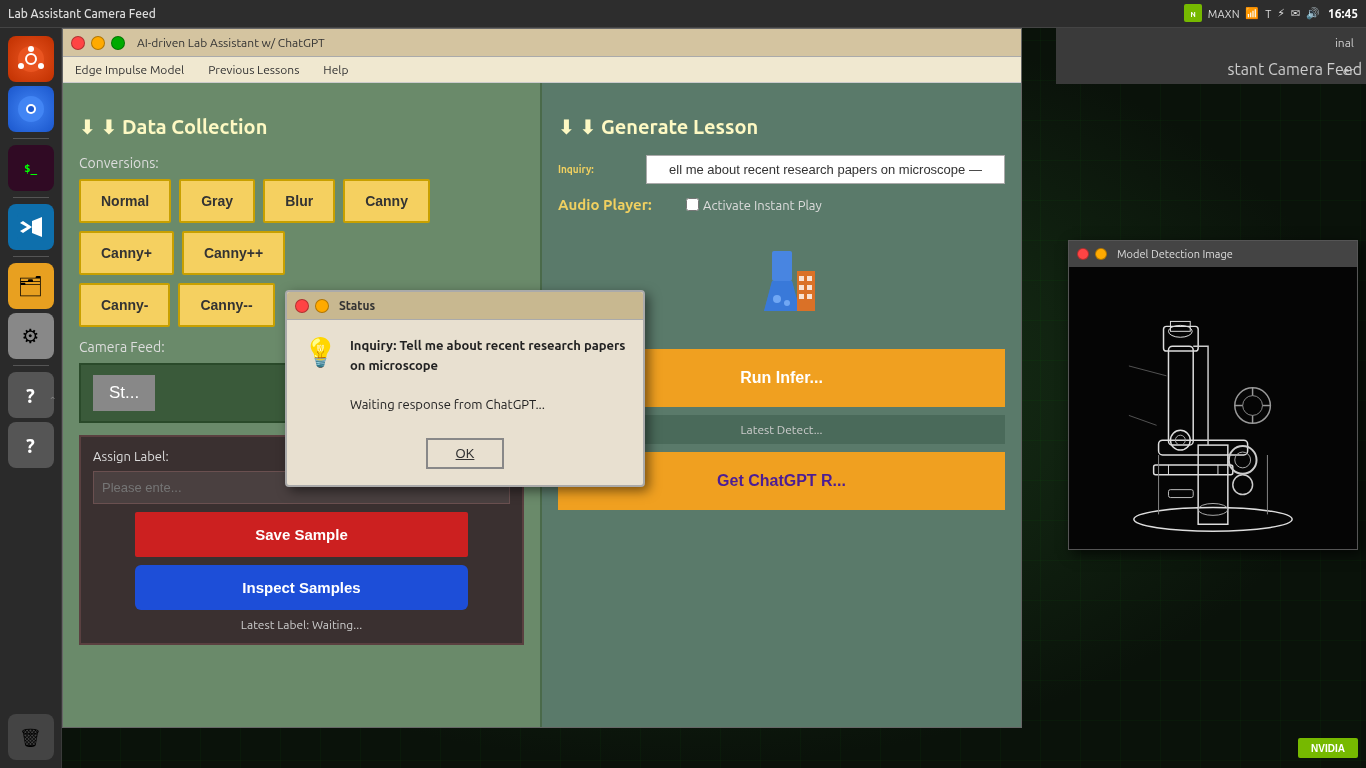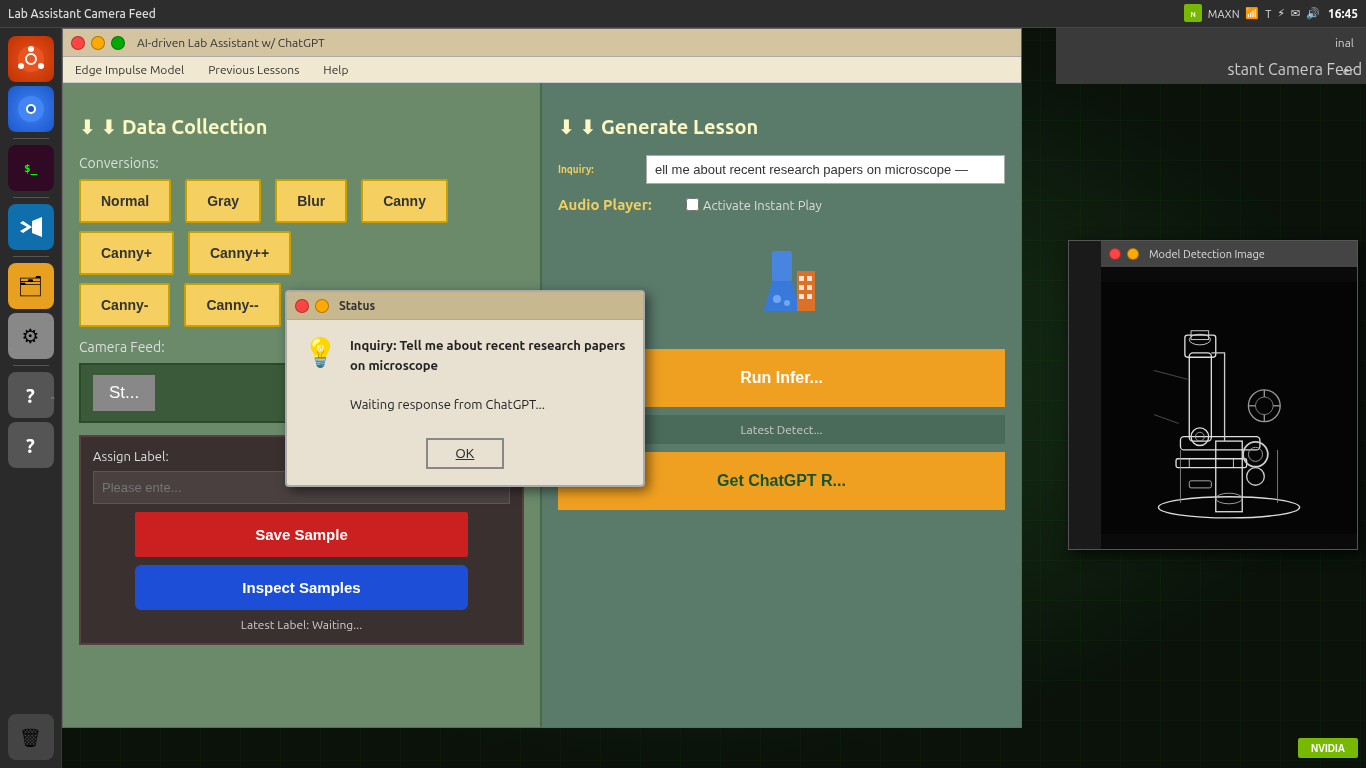--- a/index.html
+++ b/index.html
@@ -260,21 +260,21 @@
 
     
     .conversions-label {
       color: #ddd;
       font-size: 14px;
       margin-bottom: 8px;
     }
 
     .conv-row {
       display: flex;
-      gap: 14px;
+      gap: 8px;
       margin-bottom: 8px;
     }
 
     .conv-btn {
       background: #f5d060;
       border: 2px solid #c8a000;
       color: #333;
       font-size: 14px;
       font-weight: bold;
       padding: 12px 20px;
@@ -391,20 +391,21 @@
       min-width: 80px;
     }
 
     .inquiry-input {
       flex: 1;
       background: #fff;
       border: 1px solid #aaa;
       padding: 6px 8px;
       font-size: 13px;
       color: #333;
+      text-align: center;
     }
 
     .audio-player-row {
       display: flex;
       align-items: center;
       gap: 8px;
       margin-bottom: 12px;
     }
 
     .audio-label {
@@ -443,21 +444,21 @@
     .latest-detect-label {
       background: #4a6a5a;
       color: #ccc;
       padding: 8px 12px;
       font-size: 12px;
       text-align: center;
     }
 
     .get-chatgpt-btn {
       background: #f0a020;
-      color: #14532d;
+      color: #4c1d95;
       border: none;
       padding: 20px;
       font-size: 16px;
       font-weight: bold;
       cursor: pointer;
       text-align: center;
     }
 
     
     .lab-icon-area {
@@ -555,21 +556,20 @@
     .model-detection-window {
       position: absolute;
       right: 8px;
       top: 240px;
       width: 290px;
       height: 310px;
       background: #1a1a1a;
       border: 1px solid #555;
       z-index: 400;
       box-shadow: 4px 4px 12px rgba(0,0,0,0.7);
-      padding-left: 32px;
     }
 
     .model-titlebar {
       background: #444;
       height: 26px;
       display: flex;
       align-items: center;
       padding: 0 8px;
       gap: 6px;
     }

